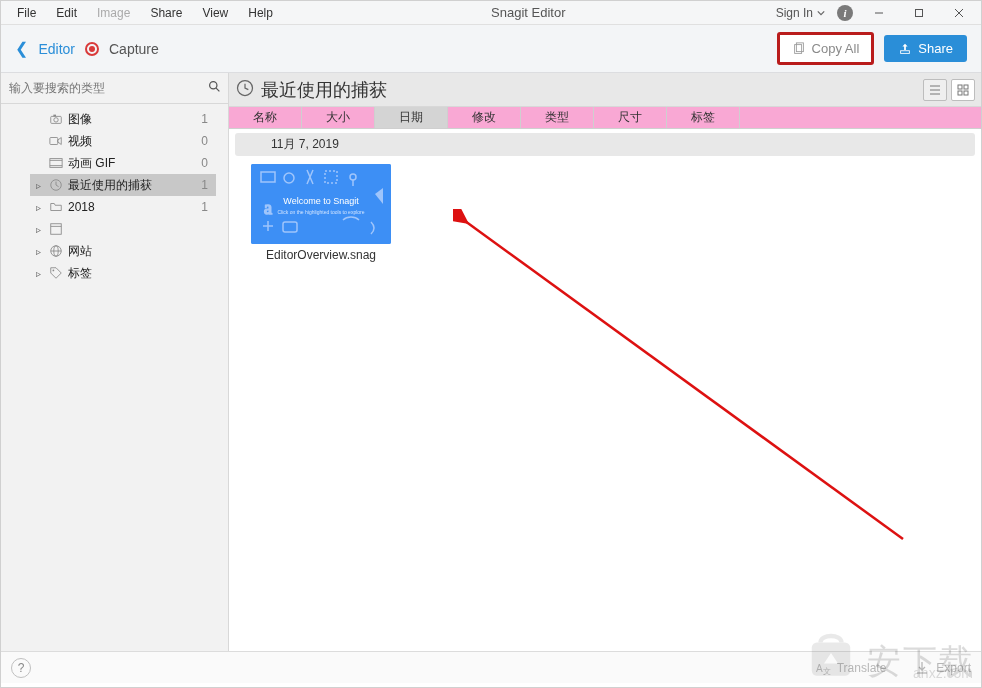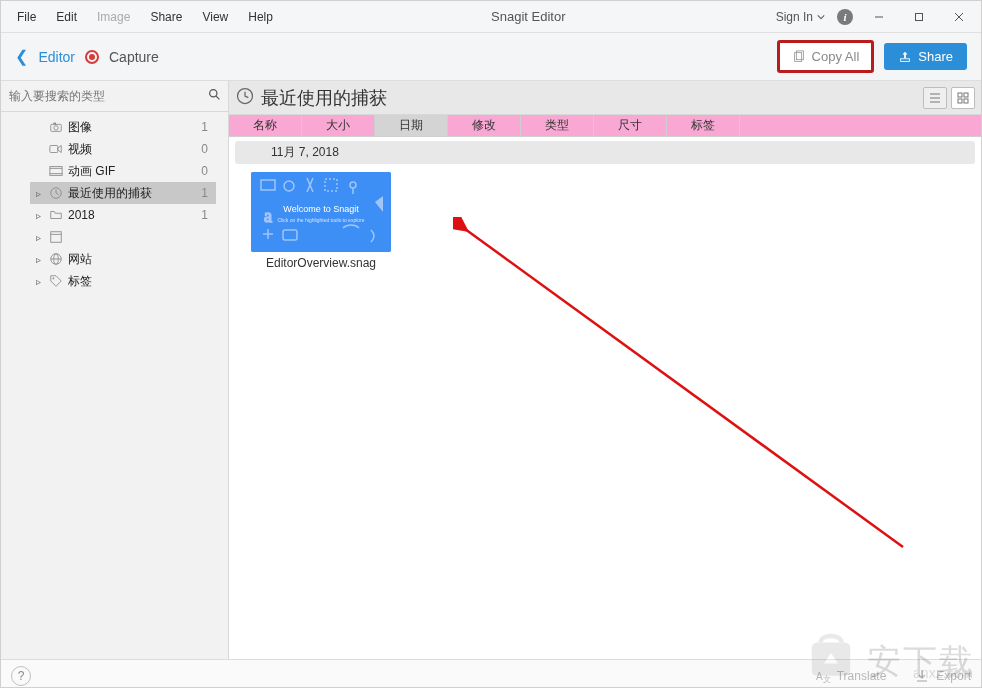--- a/index.html
+++ b/index.html
@@ -1,19 +1,19 @@
 <!DOCTYPE html>
 <html><head>
 <meta charset="utf-8">
 <style>
 * { box-sizing: border-box; margin: 0; padding: 0; }
 body { font-family: "Segoe UI", "Microsoft YaHei", sans-serif; font-size: 12px; color: #333; background: #fff; width: 982px; height: 688px; overflow: hidden; border: 1px solid #d0d0d0; position: relative; }
 
 
-.menubar { height: 32px; display: flex; align-items: center; padding: 0 8px; background: #f5f6f7; border-bottom: 1px solid #e0e0e0; }
+.menubar { height: 24px; display: flex; align-items: center; padding: 0 8px; background: #f5f6f7; border-bottom: 1px solid #e0e0e0; }
 .menubar-left { display: flex; gap: 4px; }
 .menubar-left span { padding: 4px 8px; cursor: default; }
 .menubar-title { flex: 1; text-align: center; font-size: 13px; color: #555; }
 .menubar-right { display: flex; align-items: center; gap: 12px; }
 .signin { display: flex; align-items: center; gap: 4px; color: #555; }
 .info-circle { width: 16px; height: 16px; border-radius: 50%; background: #7a7a7a; color: #fff; display: flex; align-items: center; justify-content: center; font-size: 11px; font-style: italic; font-weight: bold; font-family: serif; }
 .winbtn { width: 28px; height: 20px; display: flex; align-items: center; justify-content: center; color: #555; }
 .winbtn svg { width: 10px; height: 10px; }
 
 
@@ -284,21 +284,21 @@
     <div class="sort-tabs">
         <div class="sort-tab">名称</div>
         <div class="sort-tab">大小</div>
         <div class="sort-tab active">日期</div>
         <div class="sort-tab">修改</div>
         <div class="sort-tab">类型</div>
         <div class="sort-tab">尺寸</div>
         <div class="sort-tab">标签</div>
       </div>
     <div class="content-body">
-      <div class="group-header">11月 7, 2018</div>
+      <div class="group-header">11月 7, 2019</div>
       <div class="thumbs">
           <div class="thumb-item">
             <div class="thumb-img">
               <svg viewBox="0 0 140 80">
                 <rect width="140" height="80" fill="#3d8ff5"></rect>
                 <g stroke="#9fc5fb" stroke-width="1.5" fill="none">
                   <rect x="10" y="8" width="14" height="10"></rect>
                   <circle cx="38" cy="14" r="5"></circle>
                   <path d="M56 6 L62 20 M62 6 L56 20"></path>
                   <rect x="74" y="7" width="12" height="12" stroke-dasharray="2 2"></rect>

